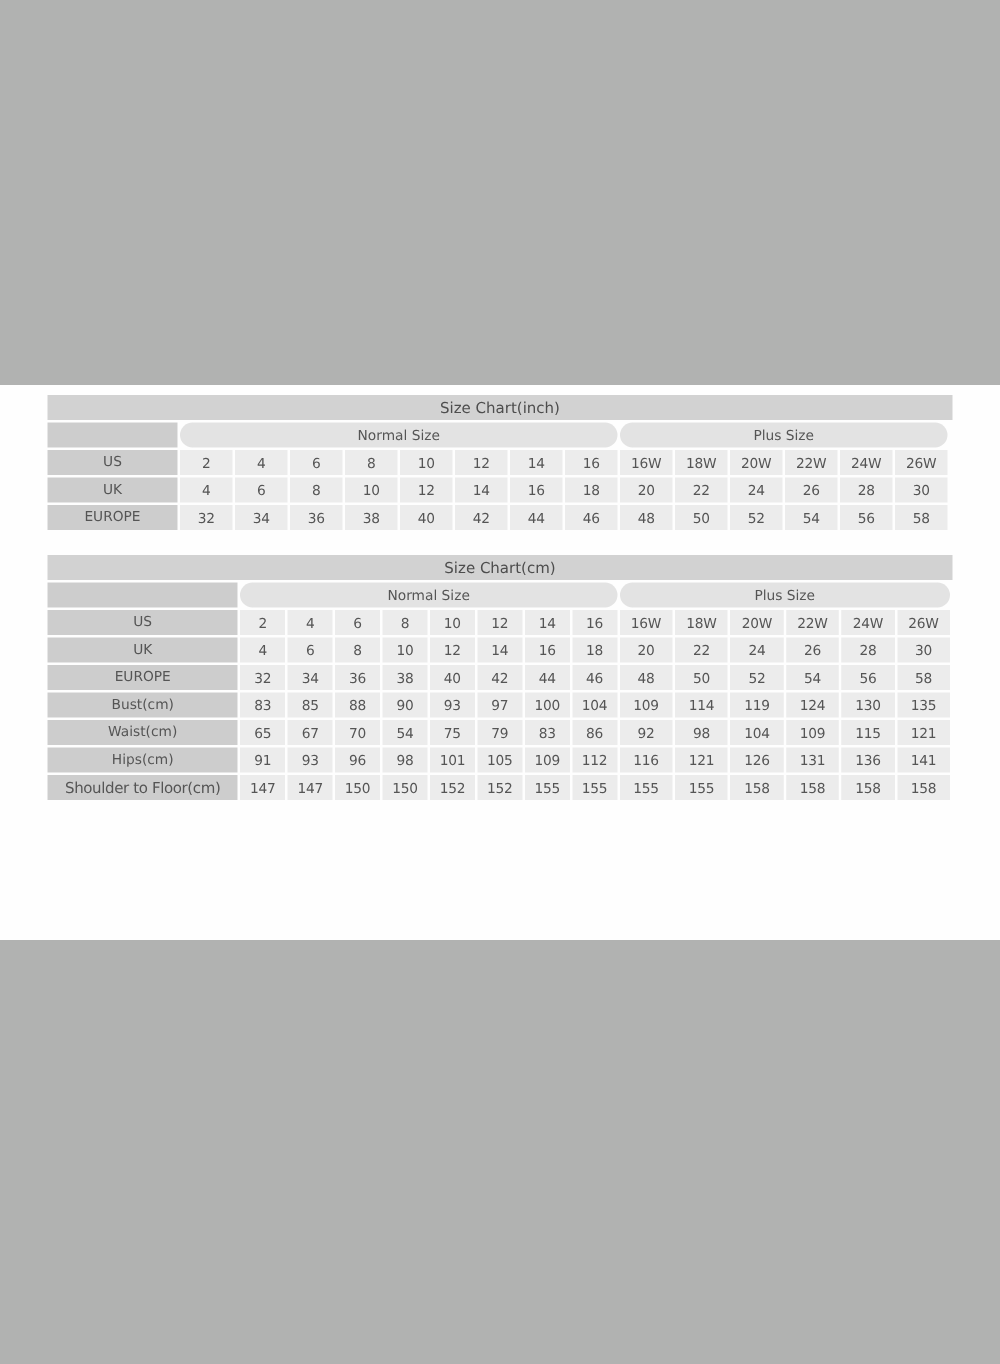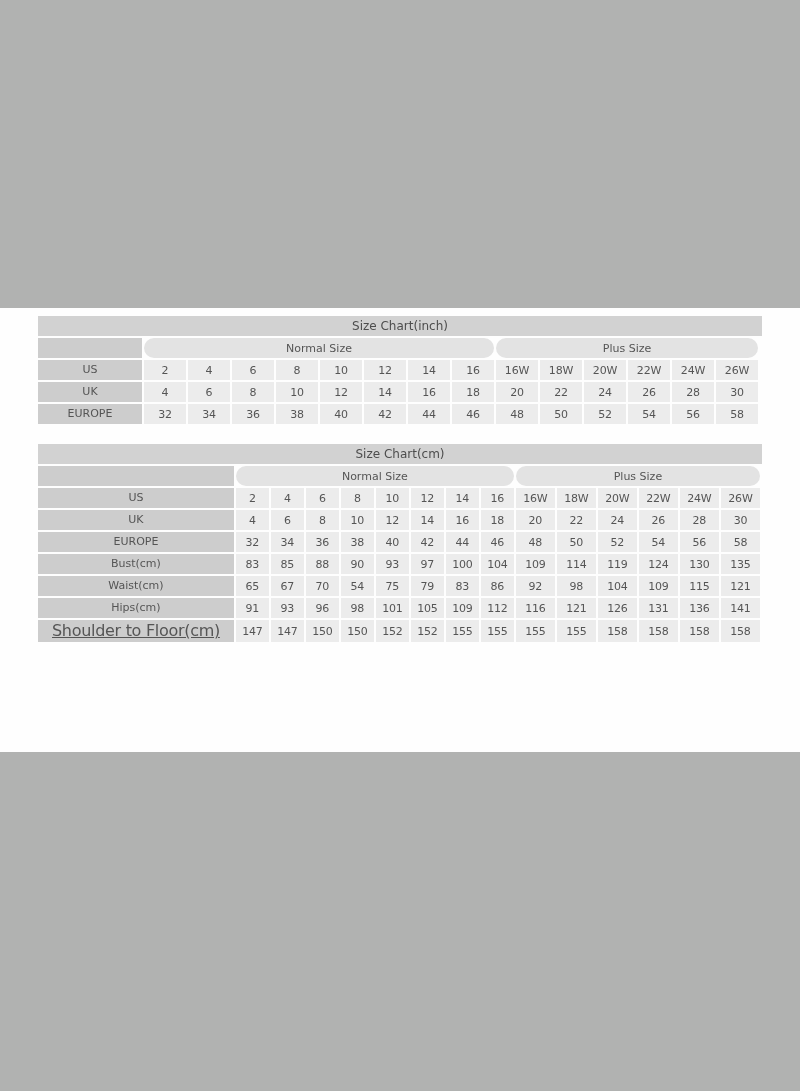--- a/index.html
+++ b/index.html
@@ -52,21 +52,21 @@
     vertical-align: middle;
     font-weight: normal;
     font-size: 11px;
     color: var(--text-color);
     overflow: hidden;
   }
   th.corner-cell { background: var(--label-cell-bg); height: 20px; }
   th.group-cell  { background: var(--group-cell-bg); color: var(--label-text-color); height: 20px; border-radius: 10px; }
   td.label-cell  { background: var(--label-cell-bg); color: var(--label-text-color); height: 20px; padding: 1px 14px; line-height: 1.25; }
   td.data-cell   { background: var(--data-cell-bg); height: 20px; letter-spacing: -0.2px; }
-  .table-cm tbody tr:last-child td.label-cell { white-space: nowrap; font-size: 16px; letter-spacing: -0.3px; text-decoration: underline; }
+  .table-cm tbody tr:last-child td.label-cell { white-space: nowrap; font-size: 12px; letter-spacing: -0.3px; }
 </style>
 </head>
 <body>
 
 <div class="page">
   <div class="panel">
 
     <section class="chart">
       <div class="chart-title">Size Chart(inch)</div>
       <table class="size-table table-inch">

